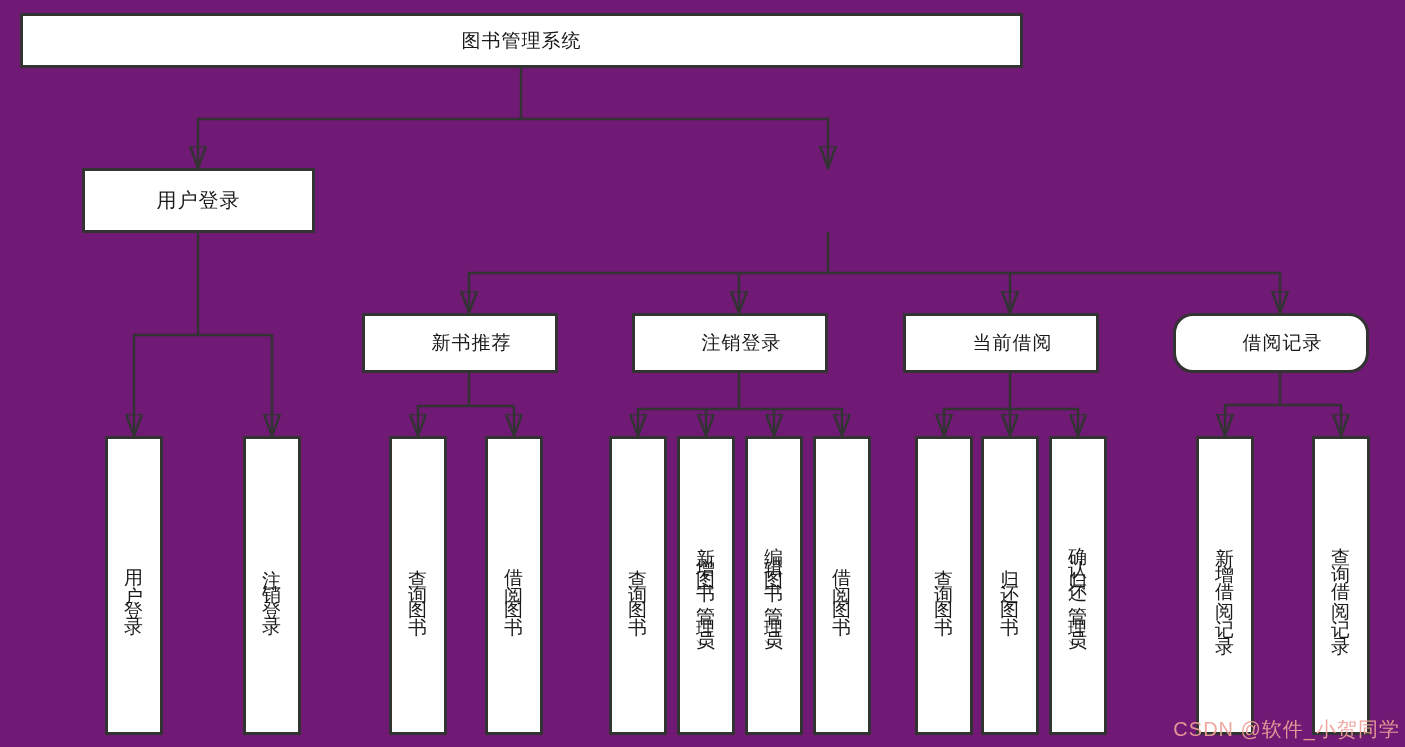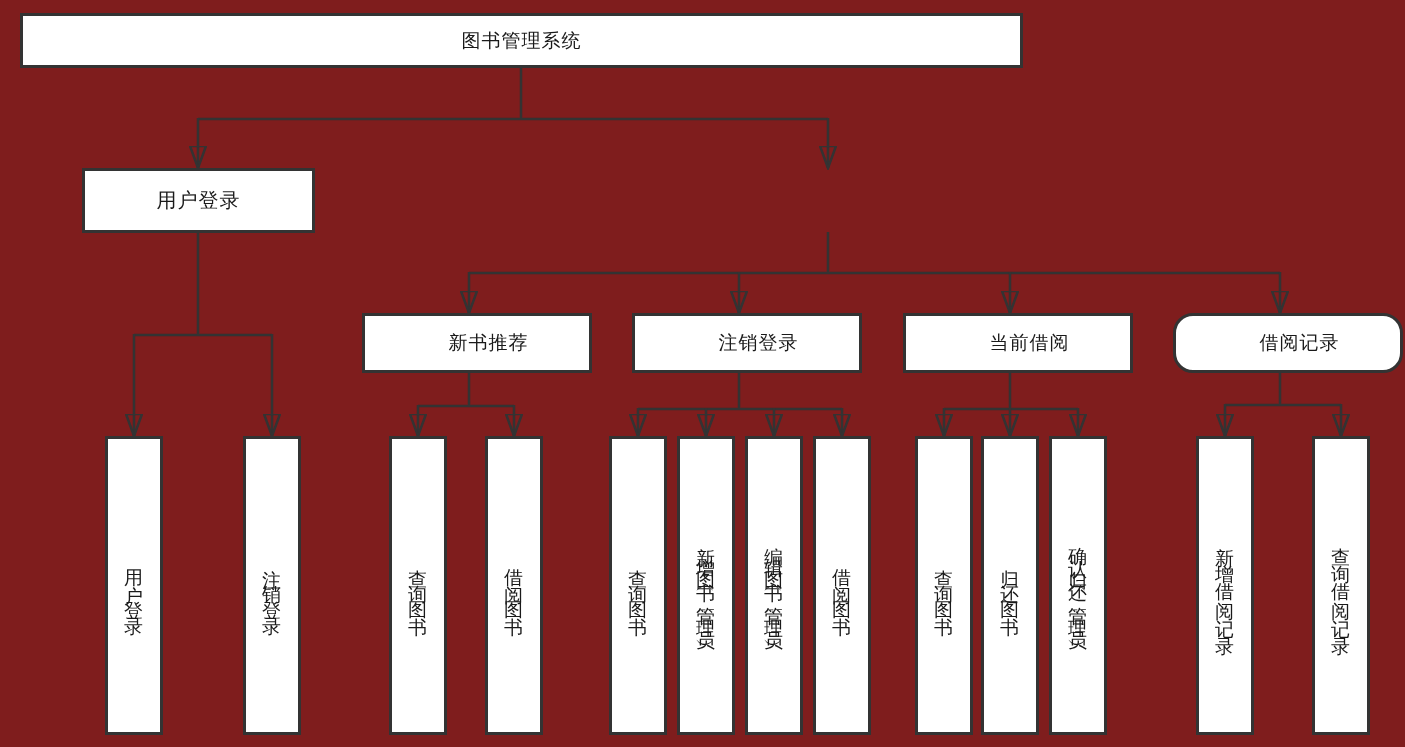--- a/index.html
+++ b/index.html
@@ -1,40 +1,40 @@
 <!DOCTYPE html>
 <html><head>
 <meta charset="utf-8">
 <title>Diagram</title>
 <style>
   html,body{margin:0;padding:0;background:#ffffff;}
   .stage{
     position:relative;
     width:1405px;height:747px;
-    background:#7f1d1d;
+    background:#701a75;
     font-family:"Liberation Sans","DejaVu Sans",sans-serif;
     color:#1a1a1a;
     overflow:hidden;
   }
   .wires{position:absolute;left:0;top:0;z-index:0;}
   .wires path{stroke:#333333;stroke-width:2.5;fill:none;}
   .node{
     position:absolute;
     box-sizing:border-box;
     background:#ffffff;
     border:3px solid #333333;
     display:flex;align-items:center;justify-content:center;
     z-index:1;
     text-align:center;
   }
   .node--h{font-size:20px;letter-spacing:1px;}
   .node--root{left:20px;top:13px;width:1003px;height:55px;font-size:19px;}
   .node--l2a{left:82px;top:168px;width:233px;height:65px;}
   .node--l2b{left:712px;top:168px;width:232px;height:65px;}
-  .node--l3{top:313px;width:230px;height:60px;font-size:19px;padding-left:23px;}
+  .node--l3{top:313px;width:196px;height:60px;font-size:19px;padding-left:23px;}
   .node--g0{left:362px;}
   .node--g1{left:632px;}
   .node--g2{left:903px;}
   .node--g3{left:1173px;border-radius:20px;}
   .leaf{
     position:absolute;
     top:436px;width:58px;height:299px;
     box-sizing:border-box;
     background:#ffffff;
     border:3px solid #333333;
@@ -165,14 +165,15 @@
     <span>确认归还（管理员）</span>
   </div>
 
   <div class="leaf ls6 leaf--e0">
     <span>新增借阅记录</span>
   </div>
   <div class="leaf ls6 leaf--e1">
     <span>查询借阅记录</span>
   </div>
 
+  <div class="watermark">CSDN @软件_小贺同学</div>
 
 </div>
 
 </body></html>

